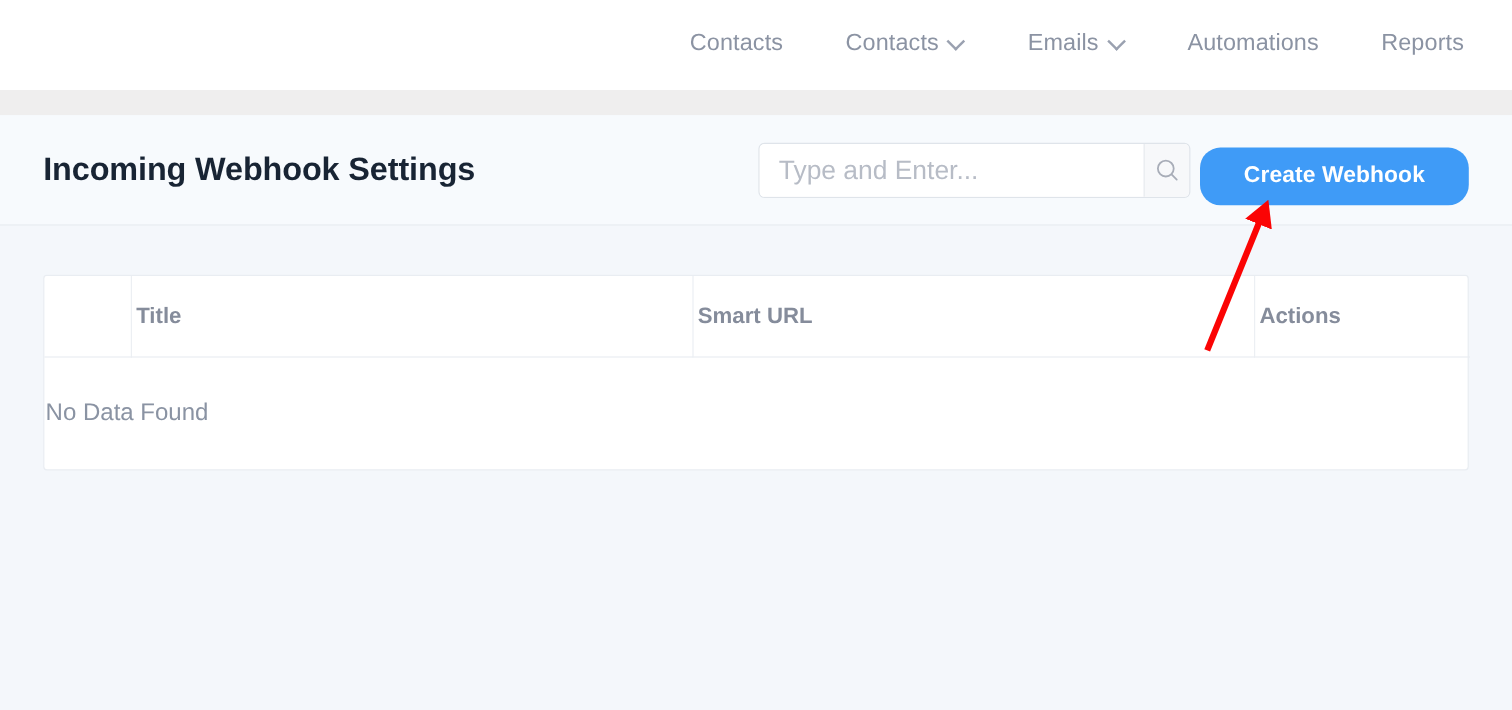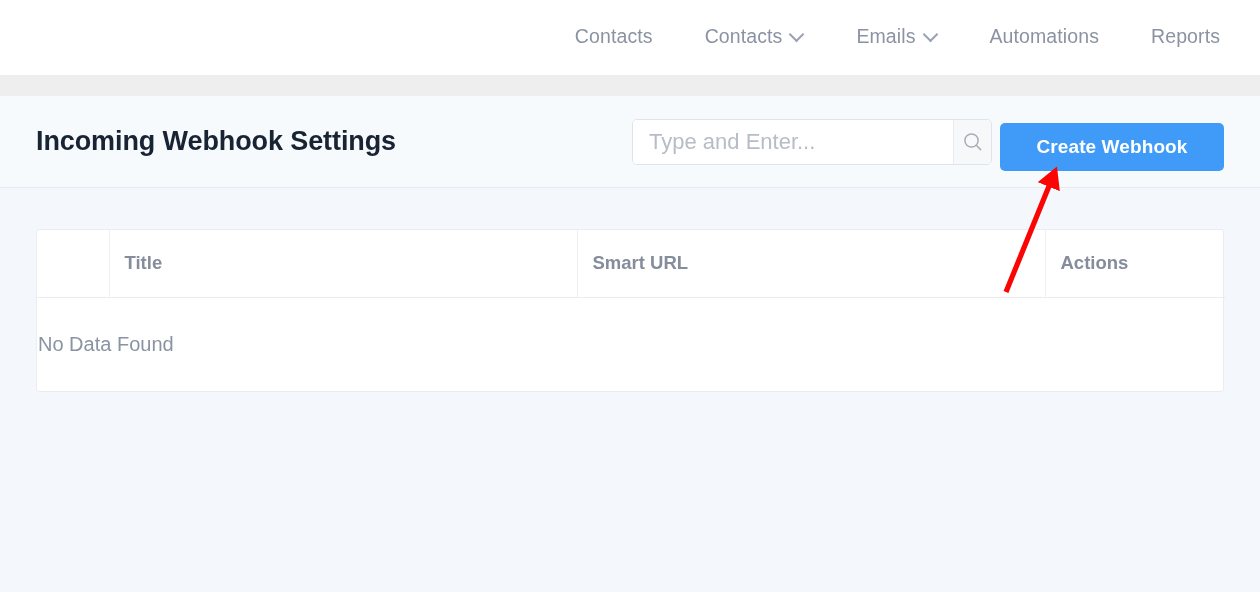--- a/index.html
+++ b/index.html
@@ -120,21 +120,21 @@
   }
 
   
   .create-btn {
     position: absolute;
     left: 1000px; top: 123px;
     width: 224px; height: 48px;
     background: #3f9bf7;
     color: #ffffff;
     border: none;
-    border-radius: 5px;
+    border-radius: 17px;
     font-size: 19px;
     font-weight: bold;
     letter-spacing: .1px;
     cursor: pointer;
     font-family: "Liberation Sans", sans-serif;
   }
 
   
   .table-wrap {
     position: absolute;
@@ -150,21 +150,21 @@
     table-layout: fixed;
   }
   table.data-table thead th {
     height: 67px;
     text-align: left;
     font-size: 18.5px;
     font-weight: bold;
     color: #858c9b;
     border-bottom: 1px solid #e9edf2;
     border-right: 1px solid #eceff3;
-    padding: 0 0 0 15px;
+    padding: 0 0 0 4px;
     vertical-align: middle;
   }
   table.data-table thead th:last-child { border-right: none; }
   th.col-check { width: 72px; padding: 0; }
   th.col-title { width: 468px; }
   th.col-url   { width: 468px; margin-left: 36px; }
   th.col-act   { width: 180px; }
 
   td.empty-cell {
     height: 94px;

